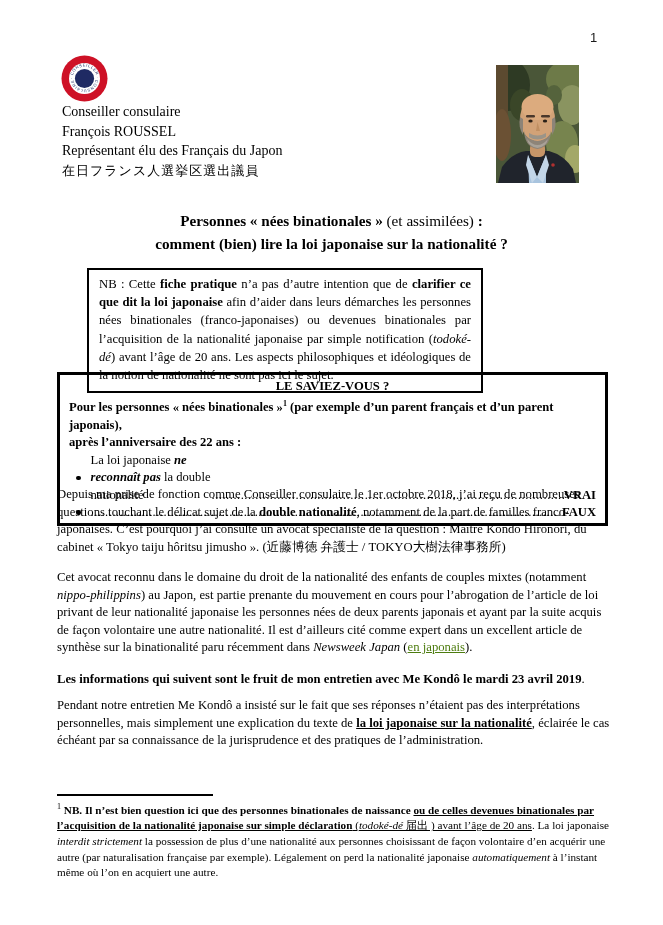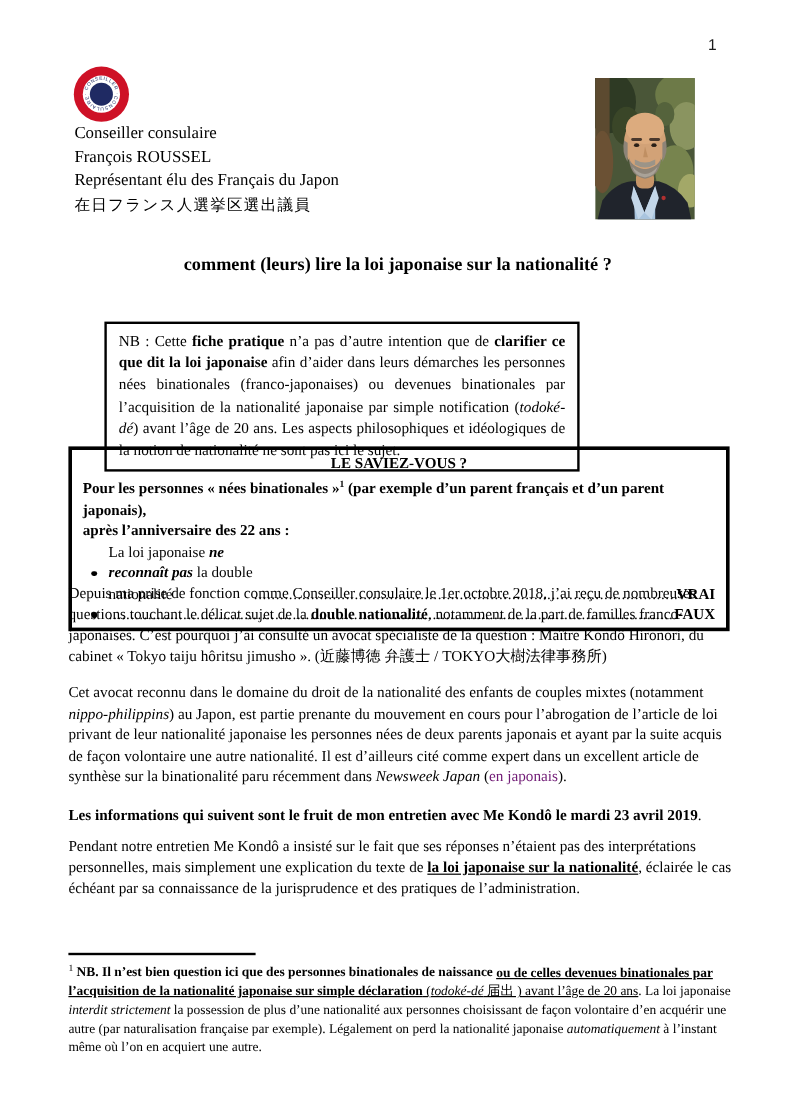--- a/index.html
+++ b/index.html
@@ -46,21 +46,21 @@
   .answer { font-weight:bold; flex:0 0 auto; }
   
   .bodypara { position:absolute; left:57px; width:554px; font-size:12.7px; line-height:17.6px; text-align:left; }
   .p1 { top:486px; }
   .p2 { top:569px; }
   .p3 { top:671px; font-weight:bold; }
   .p3 .reg { font-weight:normal; }
   .p4 { top:697px; }
   b.u, .bu { font-weight:bold; text-decoration:underline;margin-top:32px; }
   .u { text-decoration:underline; }
-  .link { color:#701a75; cursor:pointer; }
+  .link { color:#4d7c0f; text-decoration:underline; cursor:pointer; }
   
   .footnote-rule { position:absolute; left:57px; top:794px; width:156px; border-top:2px solid #000; }
   .footnote {
     position:absolute; left:57px; top:799px; width:557px;
     font-size:11.2px; line-height:15.6px;
   }
   .footnote sup, .saviez-intro sup { font-size:8px; }
   i { font-style:italic; }
 </style>
 </head>
@@ -131,21 +131,22 @@
 
       <path d="M 28 64 Q 28 82 41.5 84 Q 55 82 55 64 Q 55 74 41.5 76 Q 28 74 28 64 Z" fill="#8d8478"></path>
       <path d="M 33 68 Q 41.5 73 50 68 L 50 72 Q 41.5 77 33 72 Z" fill="#9b9488"></path>
       <path d="M 31 74 Q 41.5 86 52 74 Q 50 82 41.5 83 Q 33 82 31 74 Z" fill="#a9a298"></path>
 
       <circle cx="57" cy="100" r="1.8" fill="#b03030"></circle>
     </svg>
   </div>
 
   <div class="doc-title">
-    <div>comment (leurs) lire la loi japonaise sur la nationalité ?</div>
+    <div><span>Personnes « nées binationales »</span><span class="reg"> (et assimilées)</span><span> :</span></div>
+    <div>comment (bien) lire la loi japonaise sur la nationalité ?</div>
   </div>
 
   <div class="nb-box">
     <span>NB : Cette </span><b>fiche pratique</b><span> n’a pas d’autre intention que de </span><b>clarifier ce que dit la loi japonaise</b><span> afin d’aider dans leurs démarches les personnes nées binationales (franco-japonaises) ou devenues binationales par l’acquisition de la nationalité japonaise par simple notification (</span><i>todoké-dé</i><span>) avant l’âge de 20 ans. Les aspects philosophiques et idéologiques de la notion de nationalité ne sont pas ici le sujet.</span>
   </div>
 
   <div class="saviez-box">
     <div class="saviez-title">LE SAVIEZ-VOUS ?</div>
     <div class="saviez-intro">
       <span>Pour les personnes « nées binationales »</span><sup>1</sup><span> (par exemple d’un parent français et d’un parent japonais),</span><br>

